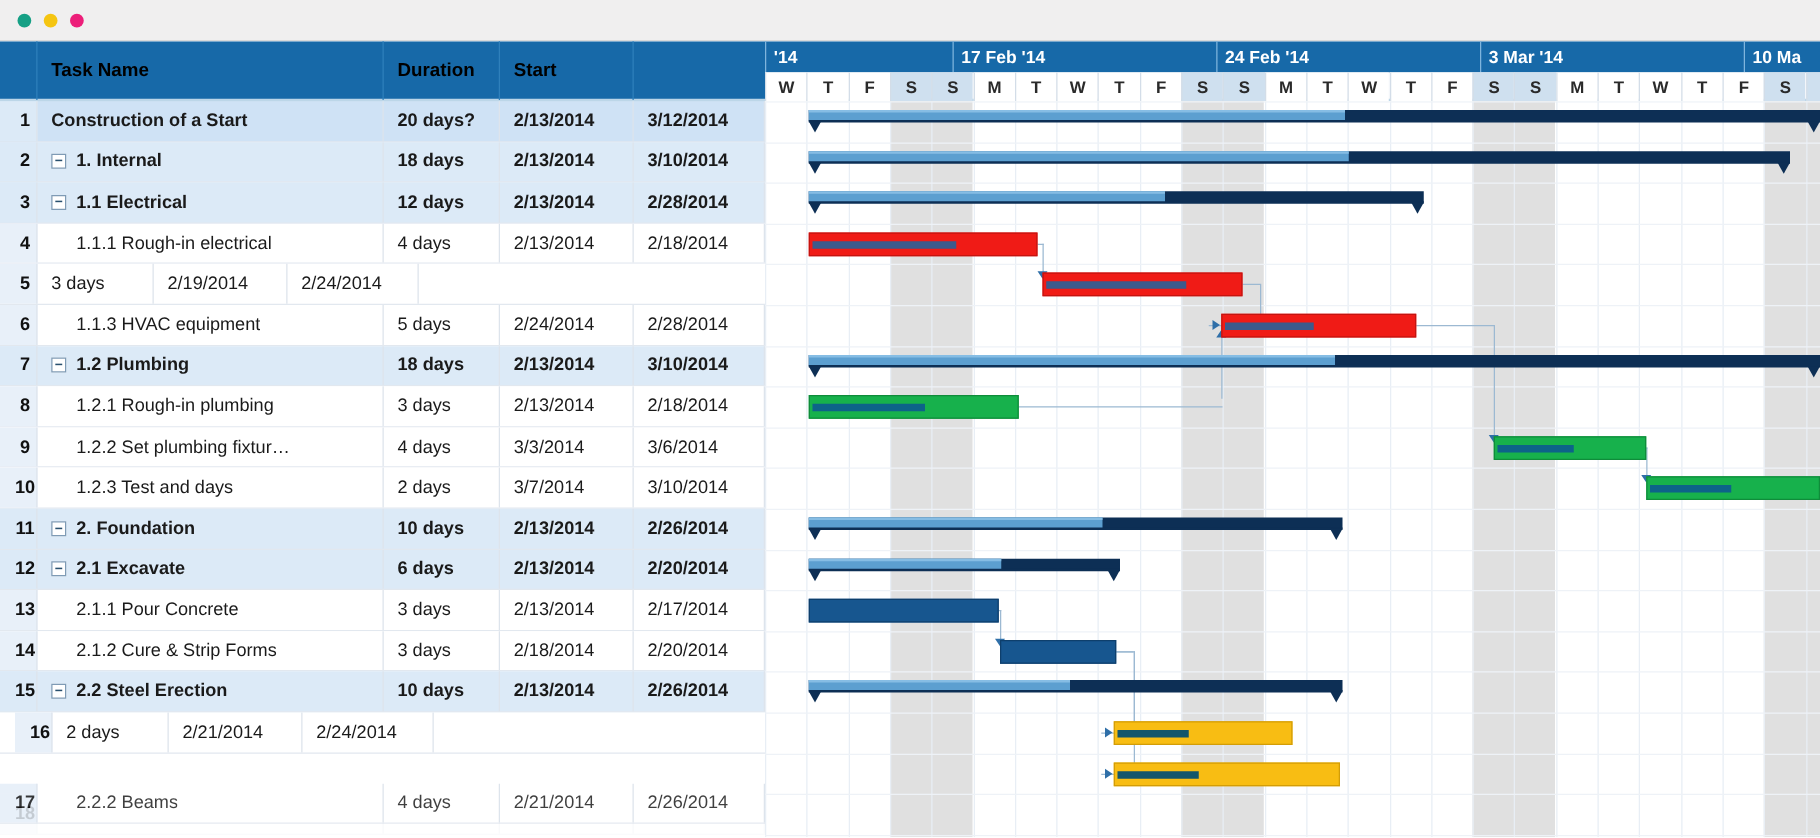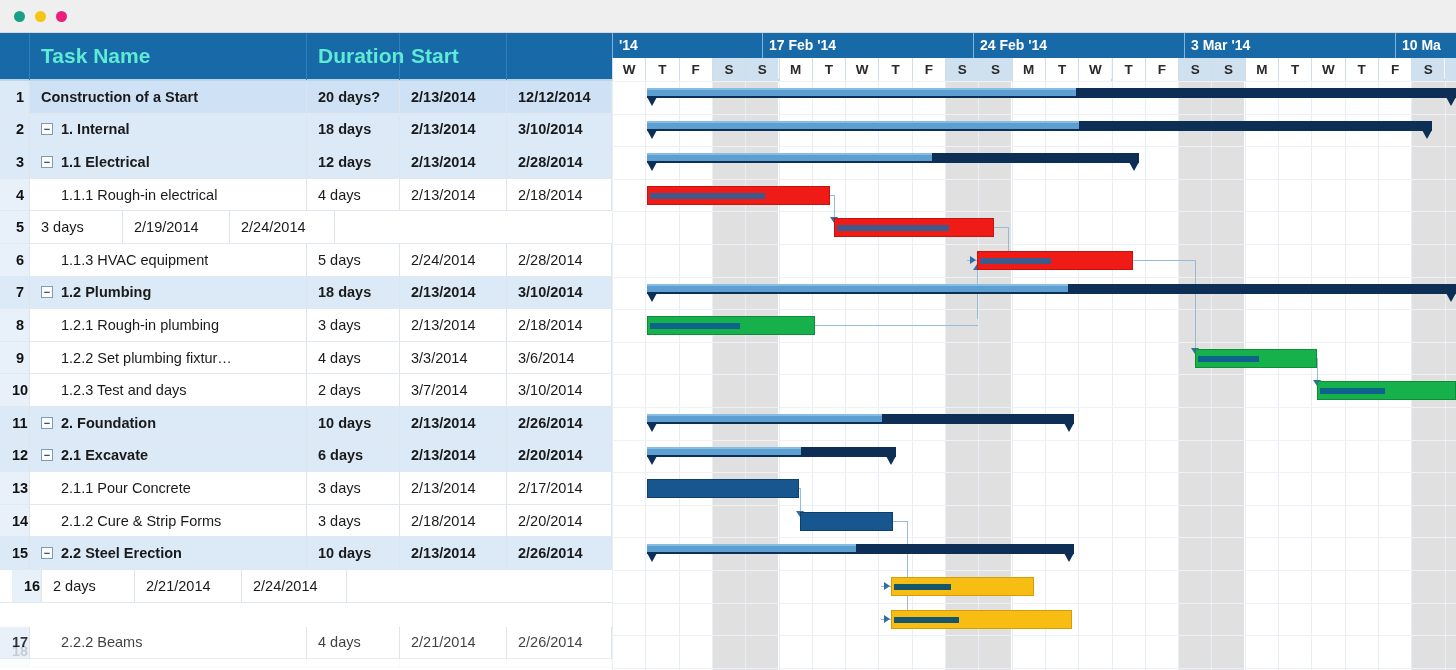--- a/index.html
+++ b/index.html
@@ -35,21 +35,21 @@
     background:#fff; overflow:hidden;
   }
 
   
   .thead {
     position:absolute; left:0; top:0; width:612px; height:48px;
     background:#1769a8; display:flex; align-items:center;
     border-bottom:2px solid #bcd6e8;
   }
   .thead .hcell {
-    color:#5eead4; font-size:21px; font-weight:bold; height:48px;
+    color:#000000; font-size:15px; font-weight:bold; height:48px;
     display:flex; align-items:center; padding-left:11px;
     border-right:1px solid #2f80bb;
   }
   .h-id   { width:30px; border-right:1px solid #2f80bb; }
   .h-name { width:277px; }
   .h-dur  { width:93px; }
   .h-start{ width:107px; }
   .h-end  { width:105px; border-right:none; }
 
   
@@ -178,21 +178,21 @@
         <div class="hcell h-start">Start</div>
       </div>
       <div id="table-rows">
           <div class="trow summary lvl0" style="top: 48px;">
             <div class="cell c-id">1</div>
             <div class="cell c-name indent1">
               <span class="nm">Construction of a Start</span>
             </div>
             <div class="cell c-dur">20 days?</div>
             <div class="cell c-start">2/13/2014</div>
-            <div class="cell c-end">12/12/2014</div>
+            <div class="cell c-end">3/12/2014</div>
           </div>
           <div class="trow summary" style="top: 80.6px;">
             <div class="cell c-id">2</div>
             <div class="cell c-name indent2">
               <span class="toggle">−</span>
               <span class="nm">1. Internal</span>
             </div>
             <div class="cell c-dur">18 days</div>
             <div class="cell c-start">2/13/2014</div>
             <div class="cell c-end">3/10/2014</div>

